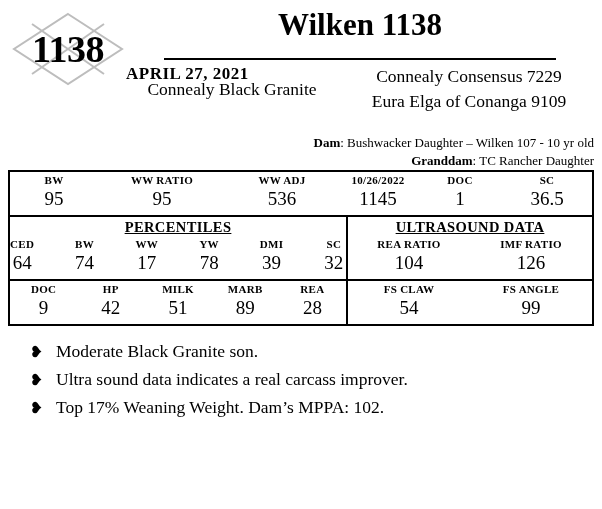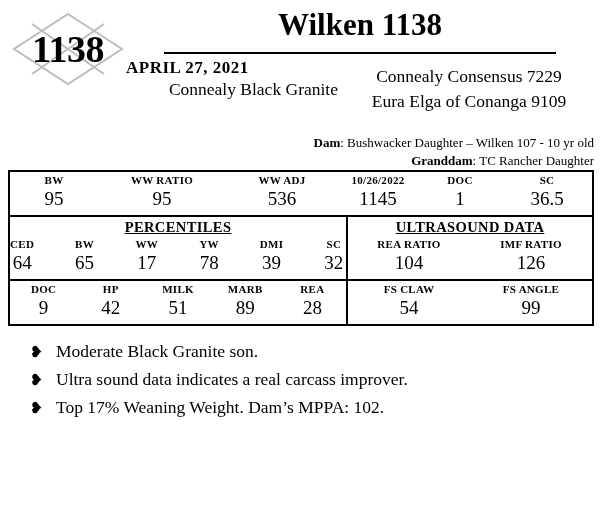--- a/index.html
+++ b/index.html
@@ -57,21 +57,21 @@
     position: absolute;
     left: 118px;
     right: 0;
     top: 2px;
   }
   .animal-name {
     text-align: center;
     font-size: 31px;
     font-weight: bold;
     line-height: 1.1;
-    padding-bottom: 10px;
+    padding-bottom: 16px;
     border-bottom: 2px solid #000;
     margin: 0 38px 0 38px;
   }
   .sale-date {
     text-align: left;
     font-size: 17px;
     font-weight: bold;
     letter-spacing: 0.5px;
     margin-top: 4px;
     padding-right: 4px;
@@ -82,21 +82,21 @@
     position: absolute;
     left: 118px;
     right: 0;
     top: 58px;
     display: flex;
     align-items: center;
   }
   .sire {
     flex: 0 0 auto;
     width: 212px;
-    text-align: right;
+    text-align: center;
     font-size: 17.5px;
     padding-right: 6px;
   }
   .grandparents {
     flex: 1 1 auto;
     text-align: center;
     font-size: 17.5px;
     line-height: 1.45;
   }
 
@@ -273,21 +273,21 @@
     <div class="mid">
       <div class="percentiles">
         <div class="section-title">PERCENTILES</div>
         <div class="pct-row">
           <div class="cell">
             <div class="h">CED</div>
             <div class="v">64</div>
           </div>
           <div class="cell">
             <div class="h">BW</div>
-            <div class="v">65</div>
+            <div class="v">74</div>
           </div>
           <div class="cell">
             <div class="h">WW</div>
             <div class="v">17</div>
           </div>
           <div class="cell">
             <div class="h">YW</div>
             <div class="v">78</div>
           </div>
           <div class="cell">

